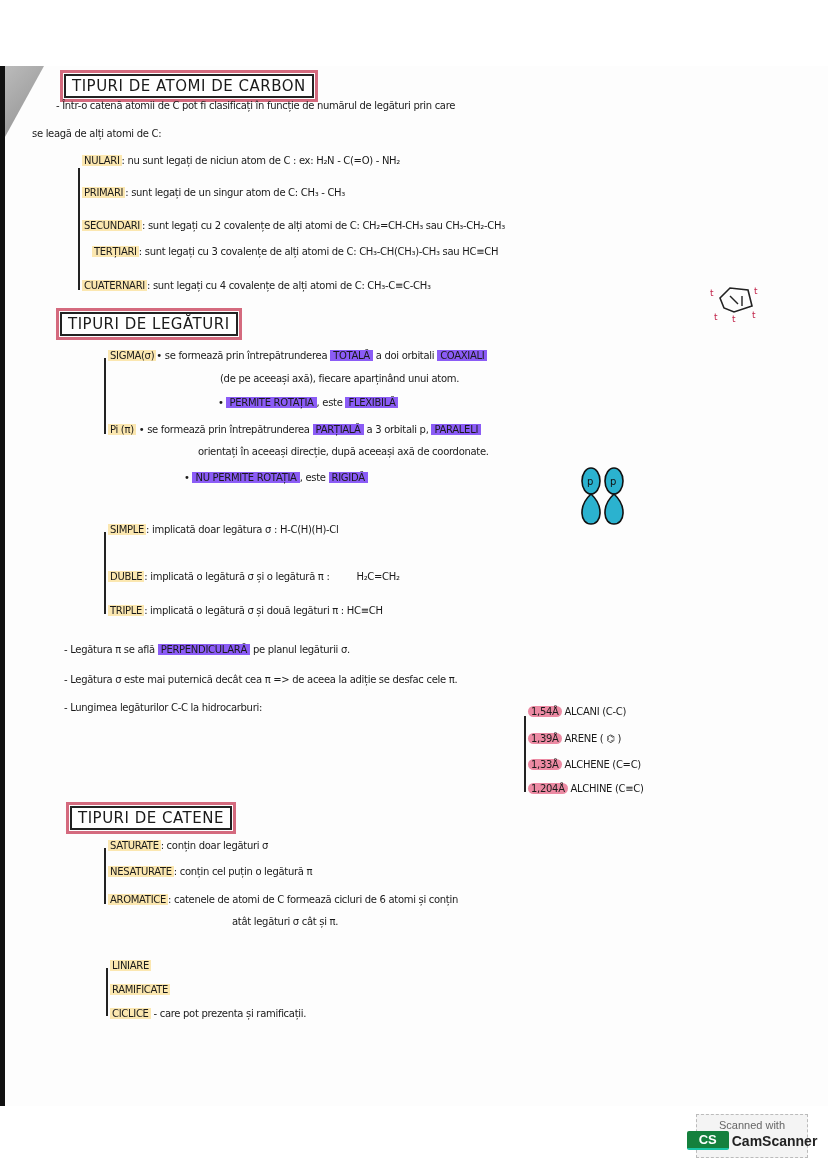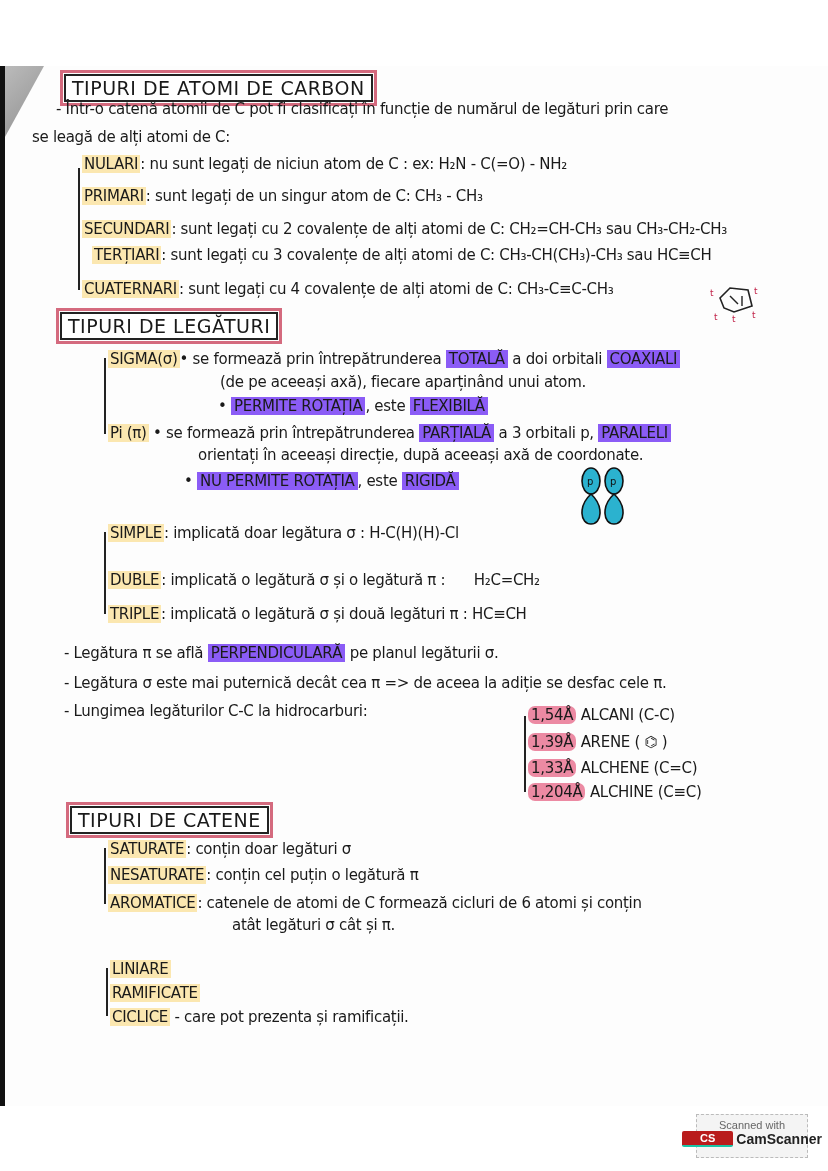--- a/index.html
+++ b/index.html
@@ -3,33 +3,33 @@
 <meta charset="utf-8">
 <style>
   html, body { margin:0; padding:0; }
   body { width:828px; height:1171px; background:#fdfdfd; position:relative; overflow:hidden;
          font-family:"DejaVu Sans", sans-serif; color:#1a1a1a; }
   .scan-top { position:absolute; left:0; top:0; width:828px; height:66px; background:#ffffff; }
   .scan-corner { position:absolute; left:0; top:66px; width:44px; height:80px;
                  background:linear-gradient(135deg,#bdbdbd,#8a8a8a); clip-path:polygon(0 0,100% 0,0 100%); }
   .scan-edge { position:absolute; left:0; top:66px; width:5px; height:1040px; background:#111; }
   .page-bottom { position:absolute; left:0; top:1106px; width:828px; height:65px; background:#fff; }
-  .hand { font-family:"DejaVu Sans", sans-serif; font-size:15px; position:absolute; white-space:nowrap; letter-spacing:-0.3px; }
+  .hand { font-family:"DejaVu Sans", sans-serif; font-size:10px; position:absolute; white-space:nowrap; letter-spacing:-0.3px; }
   .title-box { position:absolute; border:2.5px solid #222; outline:3px solid #d46a7e; outline-offset:1px;
-               padding:1px 6px; font-size:19px; letter-spacing:0.5px; background:#fff; }
+               padding:1px 6px; font-size:15px; letter-spacing:0.5px; background:#fff; }
   .hl { background:#fbe7b0; padding:0 2px; }
   .red { background:#8b5cf6; padding:0 3px; }
   .pink { background:#ec8aa3; padding:0 3px;border-radius:7px; }
   .bracket { position:absolute; border-left:2px solid #222; }
   .orbital { position:absolute; }
   .badge { position:absolute; left:696px; top:1114px; width:110px; height:42px; border:1px dashed #bbb;
            background:#f4f4f4; text-align:center; font-family:"Liberation Sans", sans-serif; }
   .badge .scan { font-size:11px; color:#666; margin-top:4px; }
   .badge .brand { font-size:14px; color:#222; font-weight:bold; display:flex; align-items:center; justify-content:center; gap:3px; }
-  .cs-logo { background:#b91c1c; color:#fff; font-size:11px; padding:1px 18px; border-bottom:2px solid #19c5a6; border-radius:2px; }
+  .cs-logo { background:#15803d; color:#fff; font-size:13px; padding:1px 12px; border-bottom:2px solid #19c5a6; border-radius:2px; }
 </style>
 </head>
 <body>
 
 <div class="scan-top"></div>
 <div class="scan-corner"></div>
 <div class="scan-edge"></div>
 
 <div class="title-box" style="left:64px;top:74px;">TIPURI DE ATOMI DE CARBON</div>
 <div class="hand" style="left:56px;top:100px;">- Într-o catenă atomii de C pot fi clasificați în funcție de numărul de legături prin care</div>

